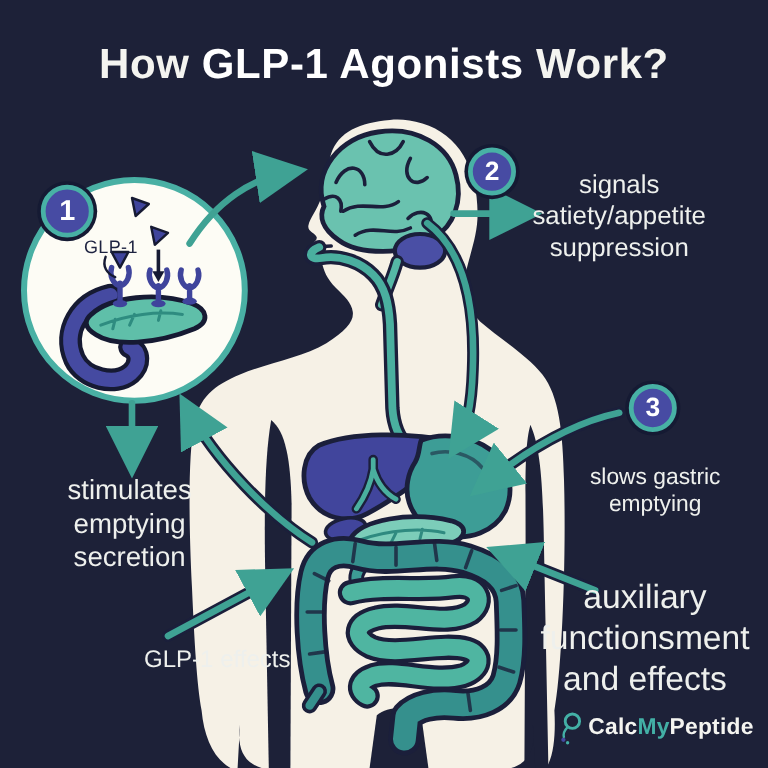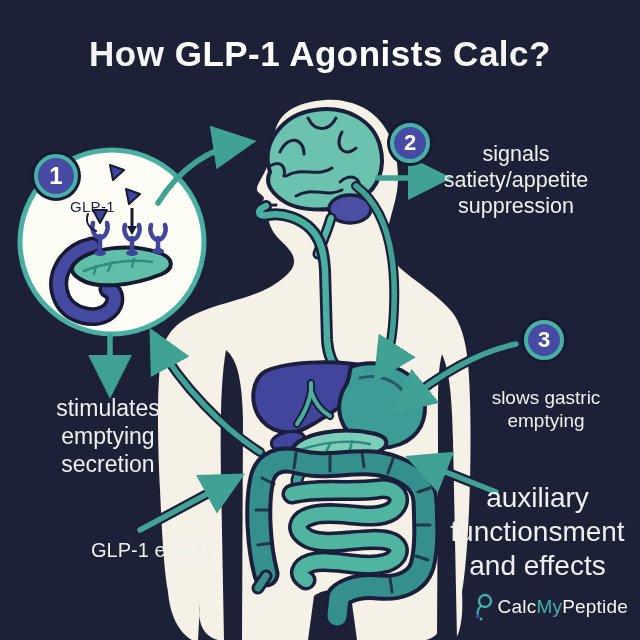--- a/index.html
+++ b/index.html
@@ -12,39 +12,39 @@
   .overlay{position:absolute;color:#eef0ed;}
   #title{
     left:0;top:34px;width:640px;text-align:center;
     font-size:35px;font-weight:700;letter-spacing:.5px;color:#f4f4f0;
   }
   #title .hl{color:#ffffff;}
   .label{line-height:1.22;font-weight:500;text-align:center;}
   #lbl-satiety{left:425px;top:141px;width:182px;font-size:21.5px;}
   #lbl-gastric{left:452px;top:386px;width:188px;font-size:19px;}
   #lbl-insulin{left:38px;top:394px;width:140px;font-size:23px;}
-  #lbl-effects{left:62px;top:538px;width:180px;font-size:20px;text-align:center;}
+  #lbl-effects{left:62px;top:538px;width:180px;font-size:20px;text-align:right;}
   #lbl-aux{left:445px;top:481px;width:185px;font-size:28px;}
   #lbl-glp1{
     left:70px;top:198px;font-size:15px;font-weight:400;color:#1d2240;
     letter-spacing:.3px;
   }
   .badge{
     position:absolute;border-radius:50%;
     background:#474ba3;border:4px solid #48b1a5;
     box-shadow:0 0 0 3px #151a33;
     display:flex;align-items:center;justify-content:center;
     color:#ffffff;font-weight:700;
   }
   #badge-1{left:34px;top:154px;width:36px;height:36px;font-size:24px;}
   #badge-2{left:390px;top:123px;width:32px;height:32px;font-size:22px;}
   #badge-3{left:524px;top:320px;width:32px;height:32px;font-size:22px;}
   #logo{
     position:absolute;right:12px;top:592px;display:flex;align-items:center;gap:5px;
-    font-size:19px;font-weight:400;color:#f4f4f0;letter-spacing:.2px;
+    font-size:19px;font-weight:700;color:#f4f4f0;letter-spacing:.2px;
   }
   #logo .my{color:#43b0a6;}
 </style>
 </head>
 <body>
 
 <div id="stage">
 
 <svg id="art" viewBox="0 0 640 640">
   <defs>
@@ -212,21 +212,21 @@
     <path d="M516,344 C478,352 440,374 402,405" stroke="#1b1f3b" stroke-width="10"></path>
     <path d="M516,344 C478,352 440,374 402,405" stroke="#3fa294" stroke-width="5.5" marker-end="url(#ah)"></path>
     <path d="M140,530 L233,480" stroke="#1b1f3b" stroke-width="10"></path>
     <path d="M140,530 L233,480" stroke="#3fa294" stroke-width="5.5" marker-end="url(#ah)"></path>
     <path d="M496,492 L418,461" stroke="#1b1f3b" stroke-width="10"></path>
     <path d="M496,492 L418,461" stroke="#3fa294" stroke-width="5.5" marker-end="url(#ah)"></path>
   </g>
 </svg>
 
 <div id="title" class="overlay">
-  <span>How </span><span class="hl">GLP-1 Agonists</span><span> Calc?</span>
+  <span>How </span><span class="hl">GLP-1 Agonists</span><span> Work?</span>
 </div>
 
 <div id="badge-1" class="badge">
       <span>1</span>
     </div>
 <div id="badge-2" class="badge">
       <span>2</span>
     </div>
 <div id="badge-3" class="badge">
       <span>3</span>

